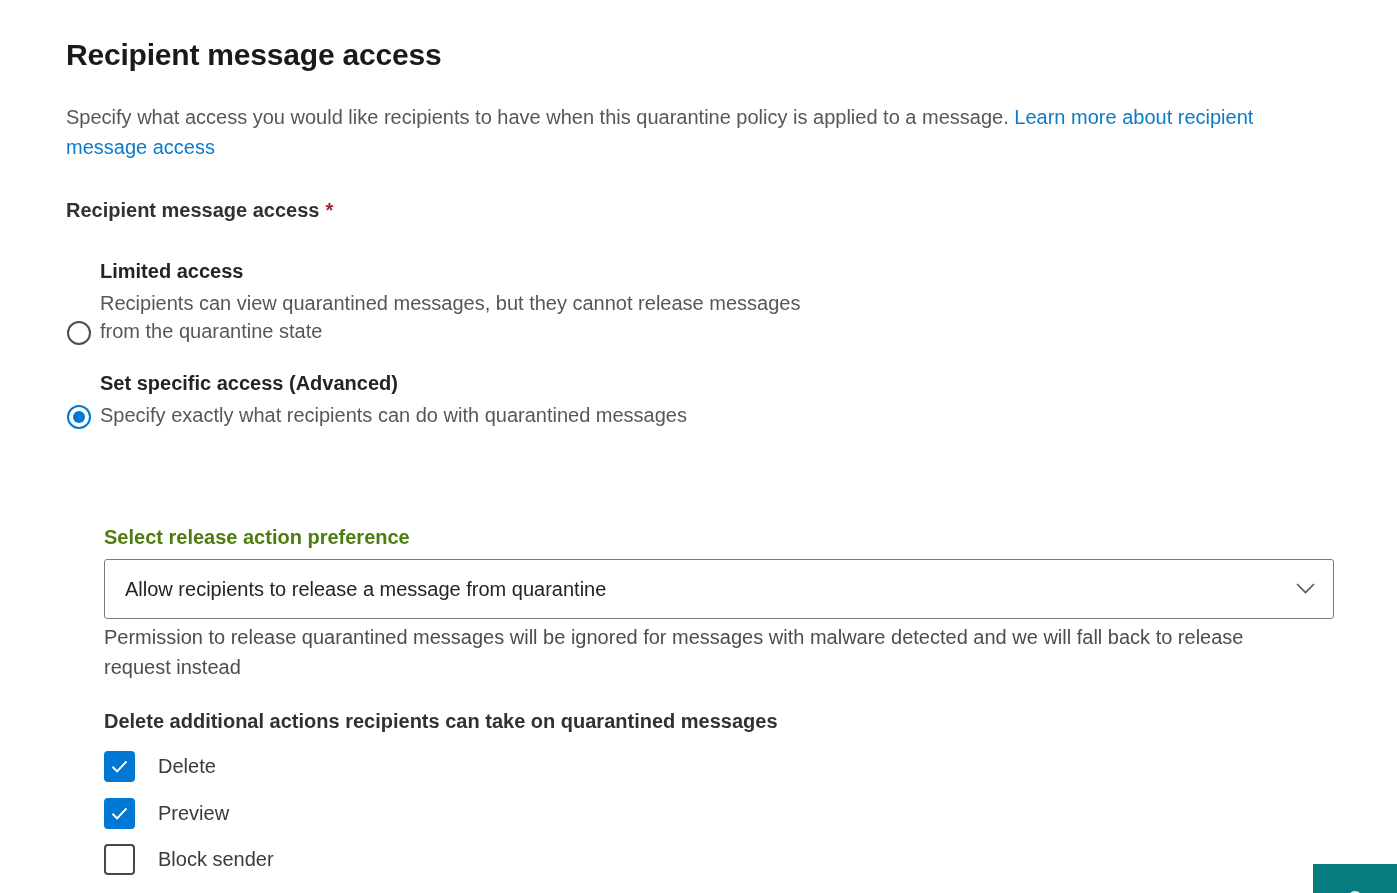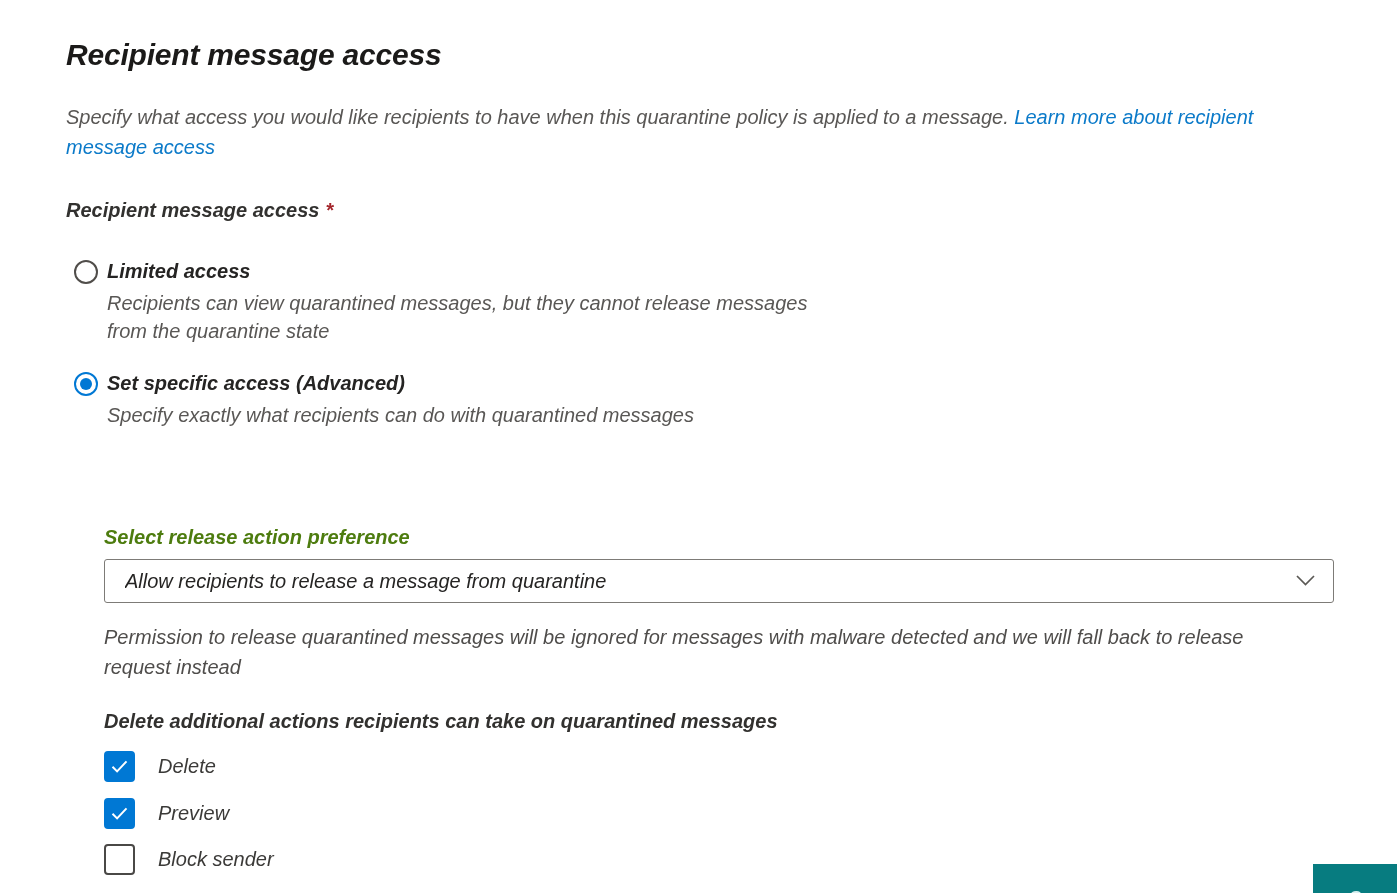--- a/index.html
+++ b/index.html
@@ -1,41 +1,41 @@
 <!DOCTYPE html>
 <html><head>
 <meta charset="utf-8">
 <style>
   html,body{margin:0;padding:0;background:#ffffff;}
   body{font-family:"Liberation Sans","DejaVu Sans",sans-serif;}
-  .page{position:relative;width:1397px;height:893px;background:#ffffff;overflow:hidden;font-style:italic;}
+  .page{position:relative;width:1397px;height:893px;background:#ffffff;overflow:hidden;}
 
   .page-title{position:absolute;left:66px;top:16px;font-size:30px;line-height:38px;
     font-weight:700;color:#1b1a19;letter-spacing:-0.2px;}
 
   .intro{position:absolute;left:66px;top:82px;width:1290px;font-size:20px;line-height:30px;color:#595755;}
   .intro .link{color:#0b7ac9;white-space:pre-line;cursor:pointer;text-decoration:none;}
 
   .field-label{position:absolute;left:66px;top:196px;font-size:20px;line-height:28px;
     font-weight:600;color:#32312f;}
   .required{color:#a4262c;margin-left:6px;font-weight:600;}
 
-  .radio-row{position:absolute;left:74px;display:flex;align-items:flex-start;}
+  .radio-row{position:absolute;left:67px;display:flex;align-items:flex-end;}
   .radio-circle{width:20px;height:20px;border:2px solid #504d4a;border-radius:50%;
     background:#fff;flex:none;margin-top:2px;display:flex;align-items:center;justify-content:center;cursor:pointer;}
   .radio-row.selected .radio-circle{border-color:#0078d4;}
   .radio-dot{width:12px;height:12px;border-radius:50%;background:#0078d4;}
   .radio-text{margin-left:9px;}
   .radio-label{font-size:20px;line-height:26px;font-weight:700;color:#252423;cursor:pointer;}
   .radio-desc{font-size:20px;line-height:28px;color:#595755;white-space:pre-line;margin-top:5px;}
   .row-limited{top:258px;}
   .row-advanced{top:370px;}
 
   .sel-label{position:absolute;left:104px;top:523px;font-size:20px;line-height:28px;font-weight:600;color:#4d7c0f;}
-  .dropdown{position:absolute;left:104px;top:559px;width:1230px;height:44px;box-sizing:border-box;
+  .dropdown{position:absolute;left:104px;top:559px;width:1230px;height:60px;box-sizing:border-box;
     border:1px solid #7d7b77;border-radius:3px;background:#fff;display:flex;align-items:center;
     padding:0 18px 0 20px;cursor:pointer;}
   .dropdown-value{flex:1;font-size:20px;color:#252423;white-space:nowrap;overflow:hidden;}
   .note{position:absolute;left:104px;top:622px;width:1240px;font-size:20px;line-height:30px;
     color:#4f4d4b;white-space:pre-line;}
 
   .actions-label{position:absolute;left:104px;top:707px;font-size:20px;line-height:28px;font-weight:600;color:#32312f;}
 
   .check-row{position:absolute;left:104px;display:flex;align-items:center;}
   .checkbox{width:27px;height:27px;box-sizing:content-box;border:2px solid #4a4846;border-radius:4px;

